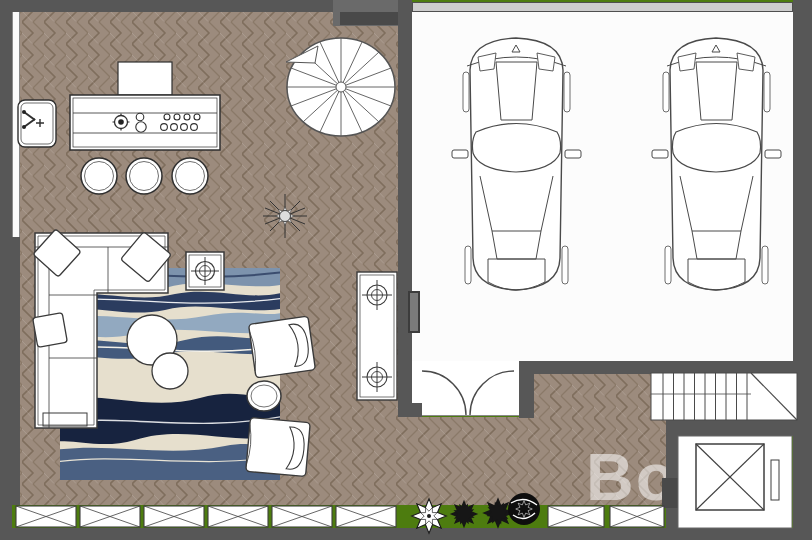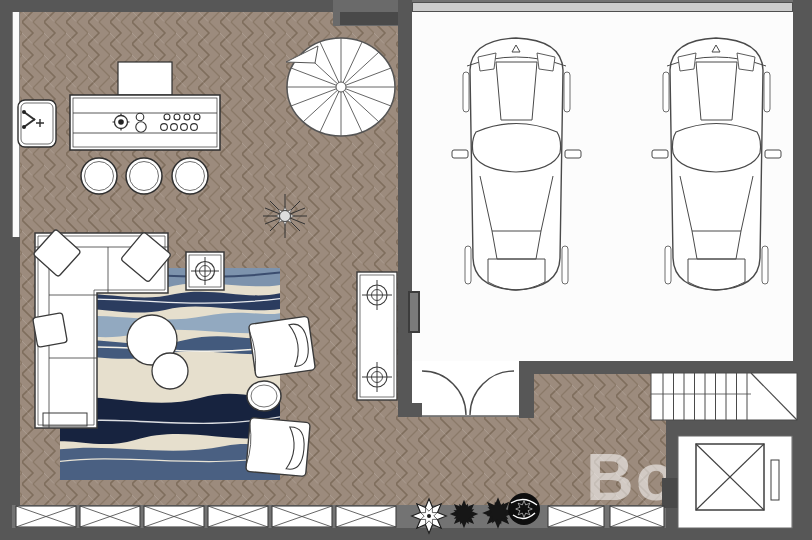--- a/index.html
+++ b/index.html
@@ -1,16 +1,16 @@
 <!DOCTYPE html>
 <html><head>
 <meta charset="utf-8">
 <style>
   html,body{margin:0;padding:0;background:#fff;}
-  .stage{position:relative;width:812px;height:540px;background:#737373;overflow:hidden;
+  .stage{position:relative;width:812px;height:540px;background:#4d7c0f;overflow:hidden;
          font-family:"Liberation Sans",sans-serif;}
   .abs{position:absolute;left:0;top:0;}
   .z0{z-index:0}.z5{z-index:5}.z10{z-index:10}.z20{z-index:20}
   .w{position:absolute;background:#575757;}
   .w2{position:absolute;background:#6a6a6a;}
   .w3{position:absolute;background:#494949;}
   .gdoor{position:absolute;background:#cdcdcd;border:1px solid #4f4f4f;box-sizing:border-box;}
   .winstrip{position:absolute;background:#fbfbfb;border-left:1px solid #8a8a8a;border-right:1px solid #8a8a8a;box-sizing:border-box;}
   .knob{position:absolute;background:#7a7a7a;border:2px solid #3c3c3c;box-sizing:border-box;}
   .watermark{position:absolute;left:586px;top:444px;font-size:66px;font-weight:800;

